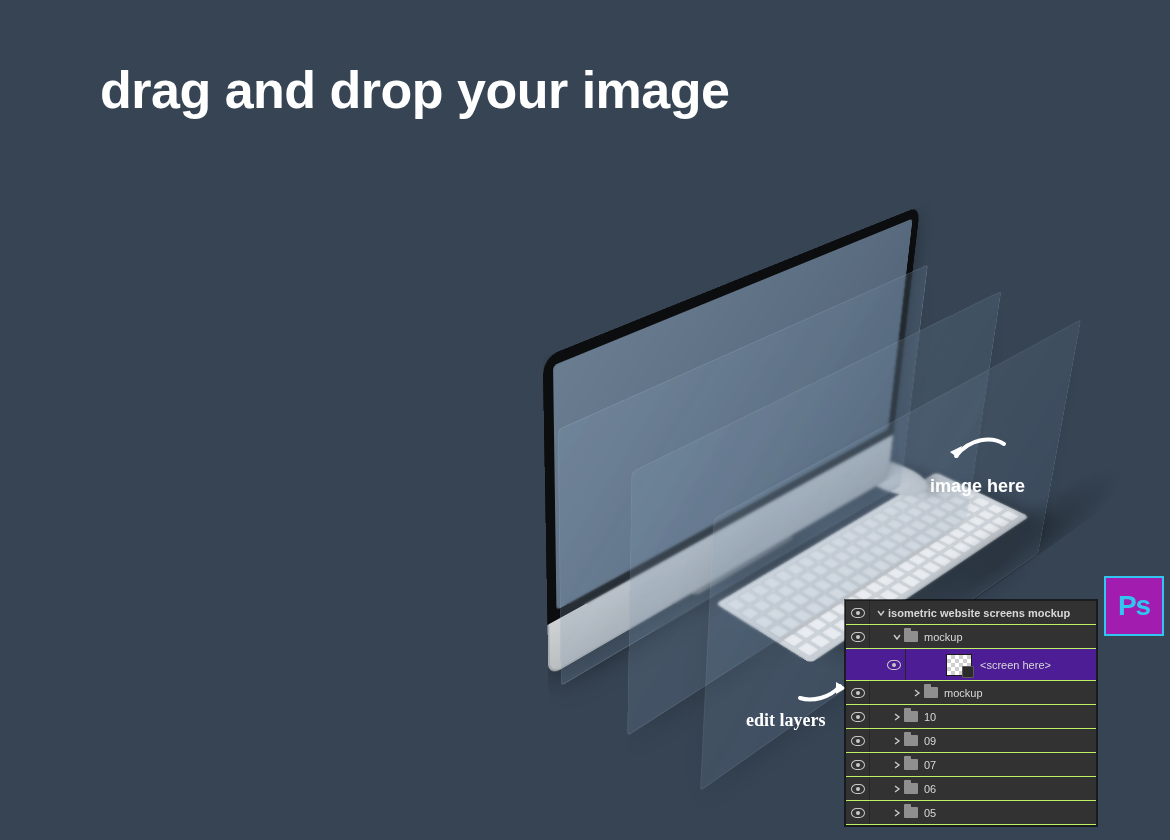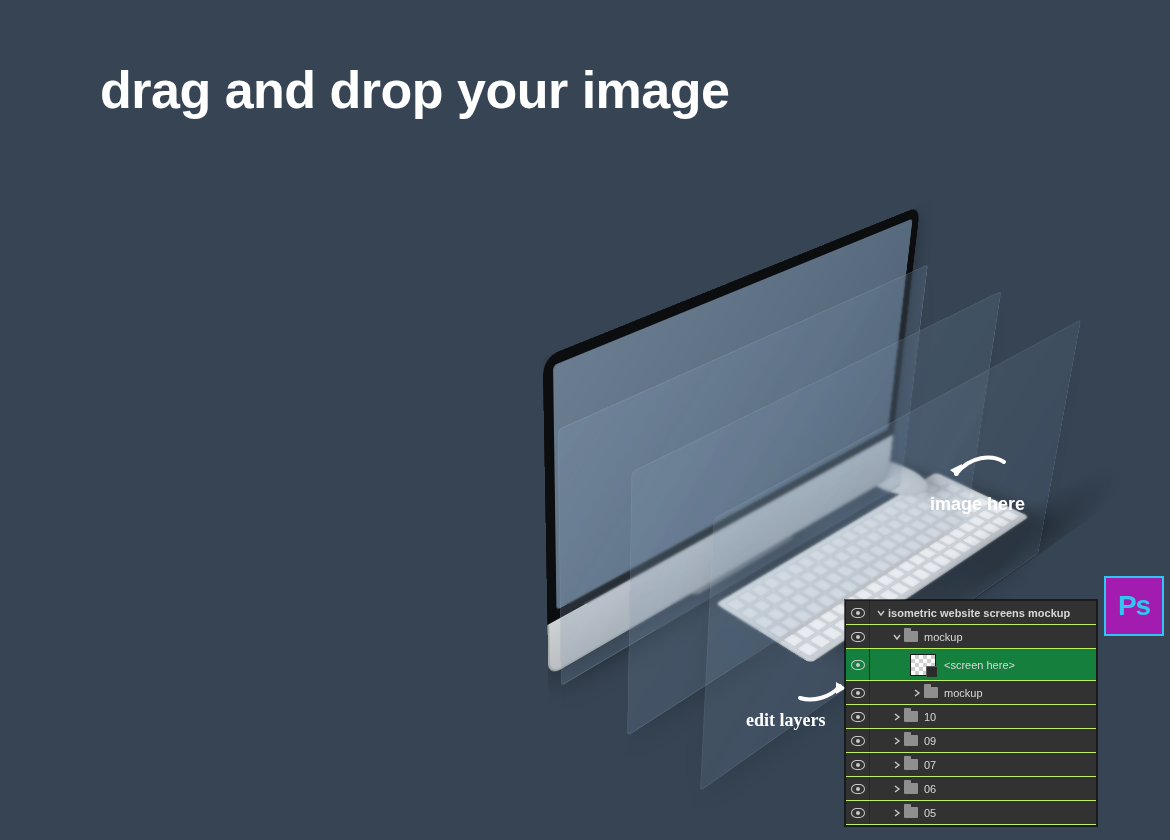--- a/index.html
+++ b/index.html
@@ -156,21 +156,21 @@
     background: radial-gradient(ellipse at 35% 25%, #ffffff, #d9dbdd 70%, #c4c7c9);
     border-radius: 50% 50% 48% 48% / 58% 58% 42% 42%;
     transform: translateZ(8px);
     box-shadow: 14px 18px 22px -8px rgba(0,0,0,0.4), inset 0 0 0 1px #c9ccce;
   }
 
   
   .annot-image {
     position: absolute;
     left: 930px;
-    top: 452px;
+    top: 434px;
     text-align: right;
     font-size: 18px;
     font-weight: 600;
   }
   .arrow-curl {
     display:block;
     margin: 0 auto 8px;
   }
 
   
@@ -212,21 +212,21 @@
     box-shadow: 0 0 0 1px rgba(0,0,0,0.6);
   }
   .layer-row {
     display:flex;
     align-items:center;
     height:24px;
     border-bottom:1px solid #bef264;
     padding-right:6px;
     position:relative;
   }
-  .layer-row.smart { height:32px; background:#15803d; }
+  .layer-row.smart { height:32px; background:#4c1d95;padding-left:36px; }
   .eye-cell {
     width:24px; height:100%;
     border-right:1px solid #262626;
     display:flex;align-items:center;justify-content:center;
     flex-shrink:0;
   }
   .eye {
     width:14px;height:10px;
     border:1.5px solid #c8c8c8;
     border-radius:80% 80% 80% 80% / 100% 100% 100% 100%;

